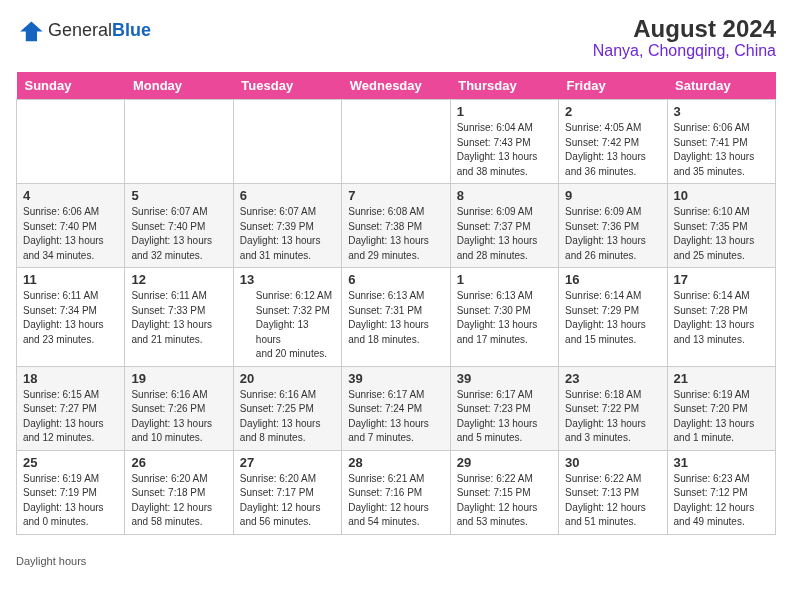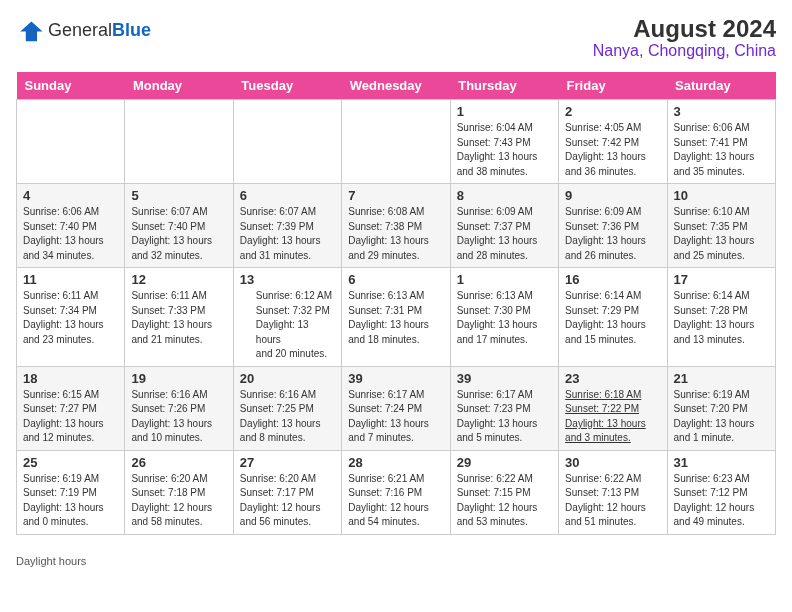--- a/index.html
+++ b/index.html
@@ -284,21 +284,21 @@
         </td>
         <td>
           <span class="day-num">39</span>
           <div class="day-info" style="white-space: pre-line;">Sunrise: 6:17 AM
 Sunset: 7:23 PM
 Daylight: 13 hours
 and 5 minutes.</div>
         </td>
         <td>
           <span class="day-num">23</span>
-          <div class="day-info" style="white-space: pre-line; text-decoration: underline;">Sunrise: 6:18 AM
+          <div class="day-info" style="white-space: pre-line;">Sunrise: 6:18 AM
 Sunset: 7:22 PM
 Daylight: 13 hours
 and 3 minutes.</div>
         </td>
         <td>
           <span class="day-num">21</span>
           <div class="day-info" style="white-space: pre-line;">Sunrise: 6:19 AM
 Sunset: 7:20 PM
 Daylight: 13 hours
 and 1 minute.</div>

